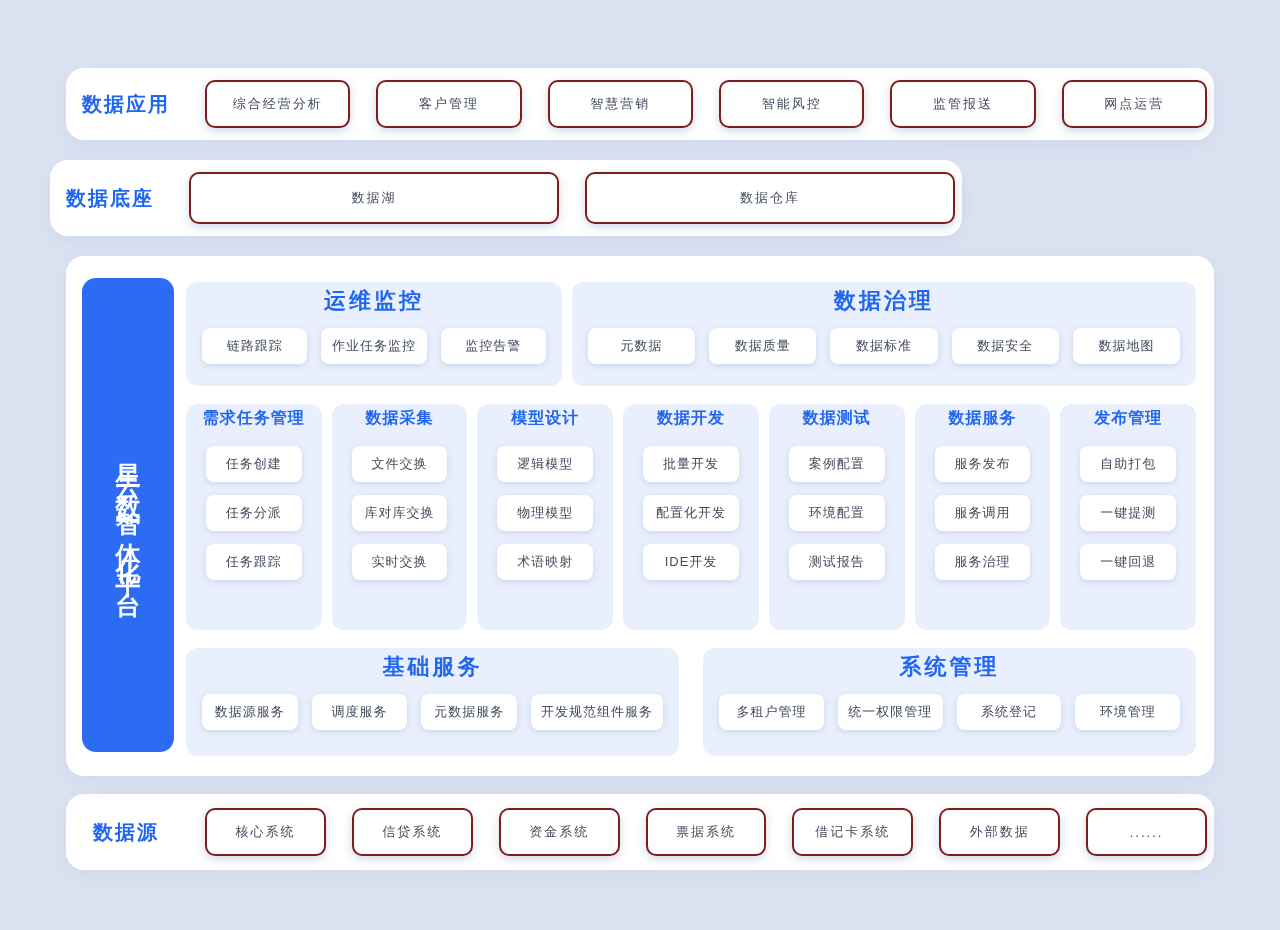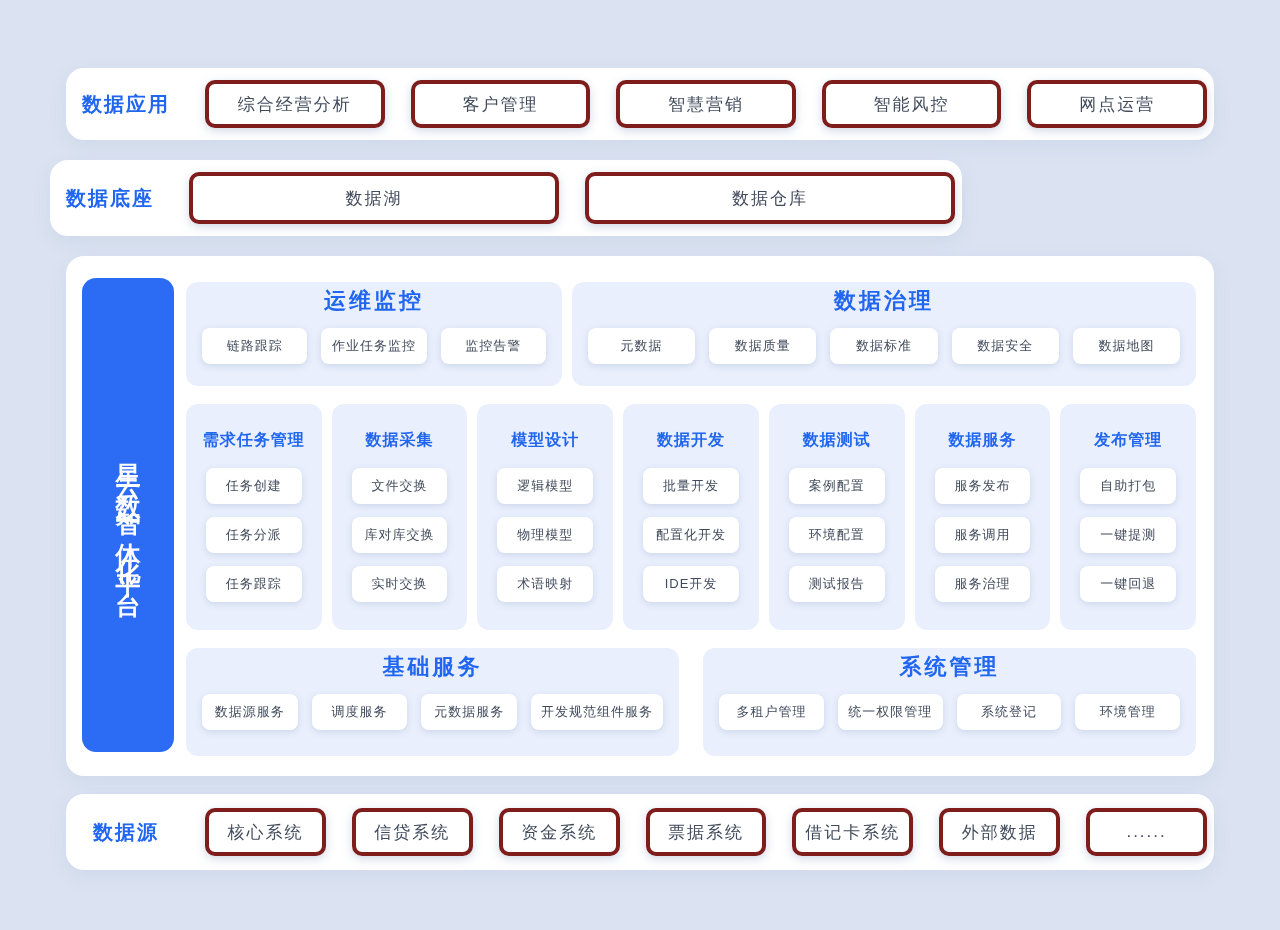--- a/index.html
+++ b/index.html
@@ -19,23 +19,23 @@
 
   
   .row{display:flex;align-items:center;gap:26px;padding:12px 7px;}
   .row-label{
     flex:0 0 106px;text-align:center;
     font-size:20px;font-weight:bold;color:#2166f0;letter-spacing:2px;white-space:nowrap;
   }
   .chip{
     flex:1 1 0;display:flex;align-items:center;justify-content:center;
     background:#fff;border-radius:10px;height:48px;
-    font-size:17px;color:#414b5c;letter-spacing:2px;white-space:nowrap;
+    font-size:13px;color:#414b5c;letter-spacing:2px;white-space:nowrap;
     box-shadow:0 3px 10px rgba(132,152,192,0.38);
-    border:4px solid #7f1d1d;
+    border:2px solid #7f1d1d;
   }
   .row-wide .chip{height:52px;}
 
   
   .platform-bar{
     position:absolute;left:16px;top:22px;width:92px;height:474px;
     background:#2c6cf4;border-radius:14px;
     display:flex;align-items:center;justify-content:center;
   }
   .platform-bar span{
@@ -57,21 +57,21 @@
     padding:0 10px;
   }
 
   .top-panels{position:absolute;left:120px;top:26px;width:1010px;height:104px;display:flex;gap:10px;}
   .top-panels .panel-ops{width:376px;flex:none;}
   .top-panels .panel-gov{flex:1;}
 
   .mid-cols{position:absolute;left:120px;top:148px;width:1010px;height:226px;display:flex;gap:10px;}
   .col{
     flex:1 1 0;background:#e9effc;border-radius:12px;
-    padding:22px 10px 0;display:flex;flex-direction:column;
+    padding:0 10px 0;display:flex;flex-direction:column;
   }
   .col-title{
     text-align:center;font-size:16px;font-weight:bold;color:#2166f0;
     margin:4px 0 17px;letter-spacing:1px;white-space:nowrap;
   }
   .col .small-chip{flex:none;height:36px;margin:0 10px 13px;text-align:center;}
 
   .bottom-panels{position:absolute;left:120px;top:392px;width:1010px;height:108px;display:flex;gap:24px;}
   .bottom-panels .panel{flex:1 1 0;}
 
@@ -85,20 +85,21 @@
 <body>
 
 <div class="page">
 
   <div class="card row" id="row-apps">
     <div class="row-label">数据应用</div>
     <div class="chip">综合经营分析</div>
     <div class="chip">客户管理</div>
     <div class="chip">智慧营销</div>
     <div class="chip">智能风控</div>
+    <div class="chip">监管报送</div>
     <div class="chip">网点运营</div>
   </div>
 
   <div class="card row row-wide" id="row-foundation">
     <div class="row-label">数据底座</div>
     <div class="chip">数据湖</div>
     <div class="chip">数据仓库</div>
   </div>
 
   <div class="card" id="main-card">

